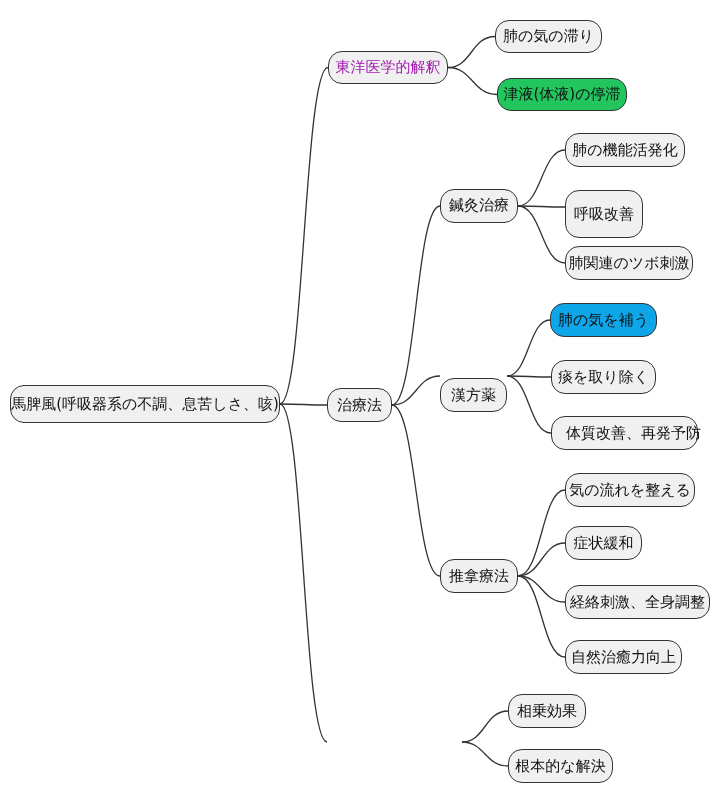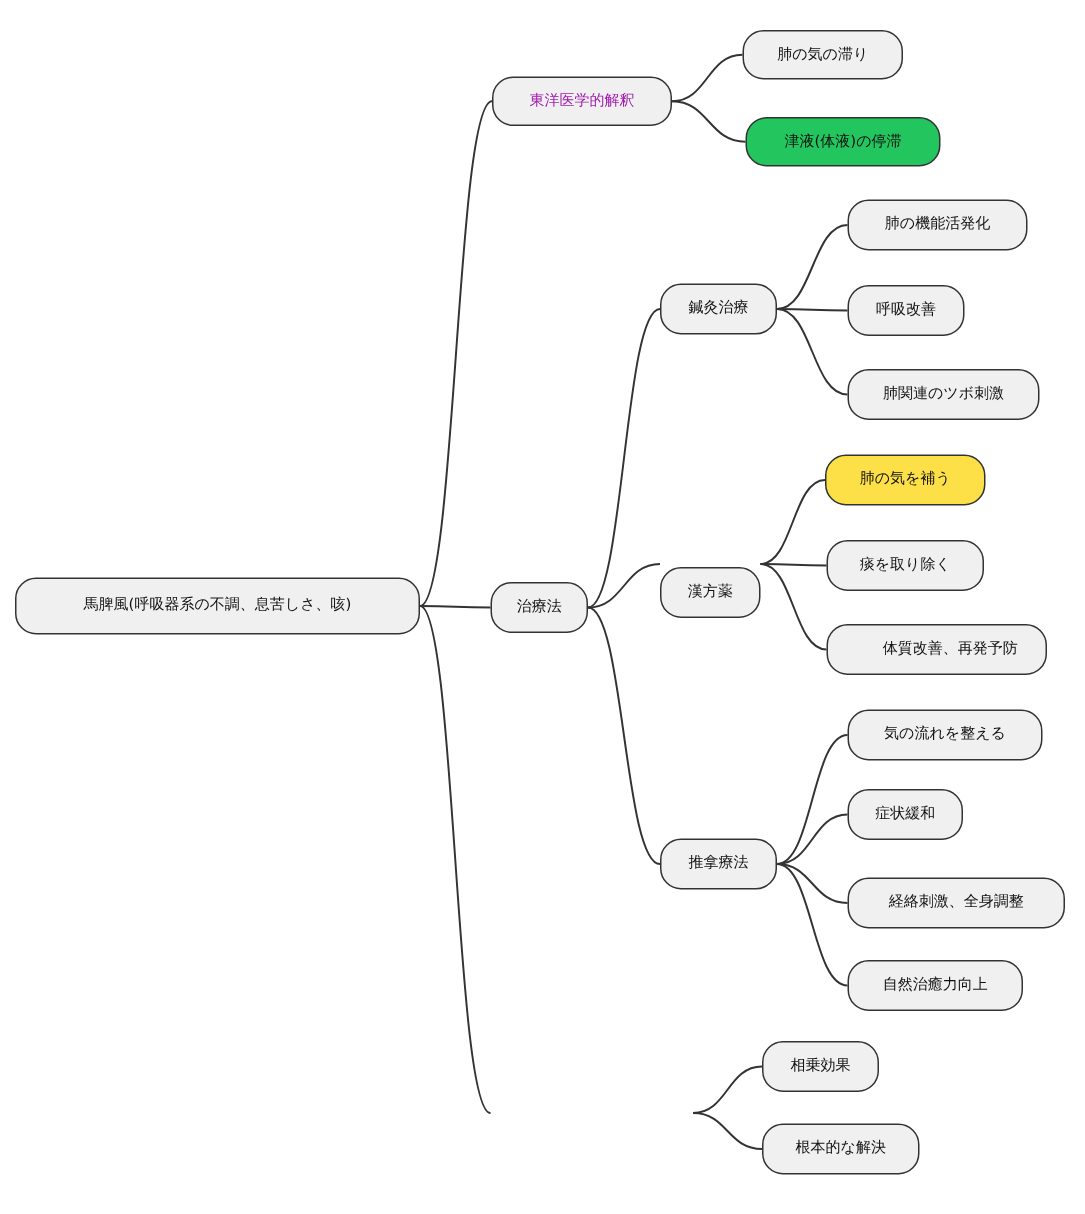--- a/index.html
+++ b/index.html
@@ -24,21 +24,21 @@
   }
   .node {
     position: absolute;
     box-sizing: border-box;
     background: #f0f0f0;
     border: 1.4px solid #333333;
     border-radius: 14px;
     display: flex;
     align-items: center;
     justify-content: center;
-    font-size: 10px;
+    font-size: 15px;
     line-height: 1;
     color: #111111;
     white-space: nowrap;
     padding: 0 6px;
   }
 </style>
 </head>
 <body>
 
 <div id="stage">
@@ -63,26 +63,26 @@
       <path d="M 280 404 C 303.5 404, 303.5 742, 327 742" fill="none" stroke="#333333" stroke-width="1.3"></path>
       <path d="M 462 742 C 485 742, 485 711, 508 711" fill="none" stroke="#333333" stroke-width="1.3"></path>
       <path d="M 462 742 C 485 742, 485 766, 508 766" fill="none" stroke="#333333" stroke-width="1.3"></path>
     </svg>
 
 <div class="node" style="left: 10px; top: 385px; width: 270px; height: 38px; background: rgb(240, 240, 240); border-color: rgb(51, 51, 51); color: rgb(17, 17, 17);">馬脾風(呼吸器系の不調、息苦しさ、咳)</div>
     <div class="node" style="left: 328px; top: 51px; width: 120px; height: 33px; background: rgb(240, 240, 240); border-color: rgb(51, 51, 51); color: #a21caf;">東洋医学的解釈</div>
     <div class="node" style="left: 495px; top: 20px; width: 107px; height: 33px; background: rgb(240, 240, 240); border-color: rgb(51, 51, 51); color: rgb(17, 17, 17);">肺の気の滞り</div>
     <div class="node" style="left: 497px; top: 78px; width: 130px; height: 33px; background: #22c55e; border-color: rgb(51, 51, 51); color: rgb(17, 17, 17);">津液(体液)の停滞</div>
     <div class="node" style="left: 327px; top: 388px; width: 65px; height: 34px; background: rgb(240, 240, 240); border-color: rgb(51, 51, 51); color: rgb(17, 17, 17);">治療法</div>
-    <div class="node" style="left: 440px; top: 189px; width: 78px; height: 34px; background: rgb(240, 240, 240); border-color: rgb(51, 51, 51); color: rgb(17, 17, 17);">鍼灸治療</div>
+    <div class="node" style="left: 440px; top: 189px; width: 78px; height: 34px; background: rgb(240, 240, 240); border-color: rgb(51, 51, 51); color: rgb(17, 17, 17); font-family: Liberation Mono, monospace;">鍼灸治療</div>
     <div class="node" style="left: 565px; top: 133px; width: 120px; height: 34px; background: rgb(240, 240, 240); border-color: rgb(51, 51, 51); color: rgb(17, 17, 17);">肺の機能活発化</div>
-    <div class="node" style="left: 565px; top: 190px; width: 78px; height: 34px; background: rgb(240, 240, 240); border-color: rgb(51, 51, 51); color: rgb(17, 17, 17);">呼吸改善</div>
+    <div class="node" style="left: 565px; top: 190px; width: 78px; height: 48px; background: rgb(240, 240, 240); border-color: rgb(51, 51, 51); color: rgb(17, 17, 17);">呼吸改善</div>
     <div class="node" style="left: 565px; top: 246px; width: 128px; height: 34px; background: rgb(240, 240, 240); border-color: rgb(51, 51, 51); color: rgb(17, 17, 17);">肺関連のツボ刺激</div>
     <div class="node" style="left: 440px; top: 378px; width: 67px; height: 34px; background: rgb(240, 240, 240); border-color: rgb(51, 51, 51); color: rgb(17, 17, 17);">漢方薬</div>
-    <div class="node" style="left: 550px; top: 303px; width: 107px; height: 34px; background: #fde047; border-color: rgb(51, 51, 51); color: rgb(17, 17, 17);">肺の気を補う</div>
+    <div class="node" style="left: 550px; top: 303px; width: 107px; height: 34px; background: #0ea5e9; border-color: rgb(51, 51, 51); color: rgb(17, 17, 17);">肺の気を補う</div>
     <div class="node" style="left: 551px; top: 360px; width: 105px; height: 34px; background: rgb(240, 240, 240); border-color: rgb(51, 51, 51); color: rgb(17, 17, 17);">痰を取り除く</div>
     <div class="node" style="left: 551px; top: 416px; width: 147px; height: 34px; background: rgb(240, 240, 240); border-color: rgb(51, 51, 51); color: rgb(17, 17, 17); padding-left: 24px;">体質改善、再発予防</div>
     <div class="node" style="left: 440px; top: 559px; width: 78px; height: 34px; background: rgb(240, 240, 240); border-color: rgb(51, 51, 51); color: rgb(17, 17, 17);">推拿療法</div>
     <div class="node" style="left: 565px; top: 473px; width: 130px; height: 34px; background: rgb(240, 240, 240); border-color: rgb(51, 51, 51); color: rgb(17, 17, 17);">気の流れを整える</div>
     <div class="node" style="left: 565px; top: 526px; width: 77px; height: 34px; background: rgb(240, 240, 240); border-color: rgb(51, 51, 51); color: rgb(17, 17, 17);">症状緩和</div>
     <div class="node" style="left: 565px; top: 585px; width: 145px; height: 34px; background: rgb(240, 240, 240); border-color: rgb(51, 51, 51); color: rgb(17, 17, 17);">経絡刺激、全身調整</div>
     <div class="node" style="left: 565px; top: 640px; width: 117px; height: 34px; background: rgb(240, 240, 240); border-color: rgb(51, 51, 51); color: rgb(17, 17, 17);">自然治癒力向上</div>
     <div class="node" style="left: 508px; top: 694px; width: 78px; height: 34px; background: rgb(240, 240, 240); border-color: rgb(51, 51, 51); color: rgb(17, 17, 17);">相乗効果</div>
     <div class="node" style="left: 508px; top: 749px; width: 105px; height: 34px; background: rgb(240, 240, 240); border-color: rgb(51, 51, 51); color: rgb(17, 17, 17);">根本的な解決</div>
   </div>

